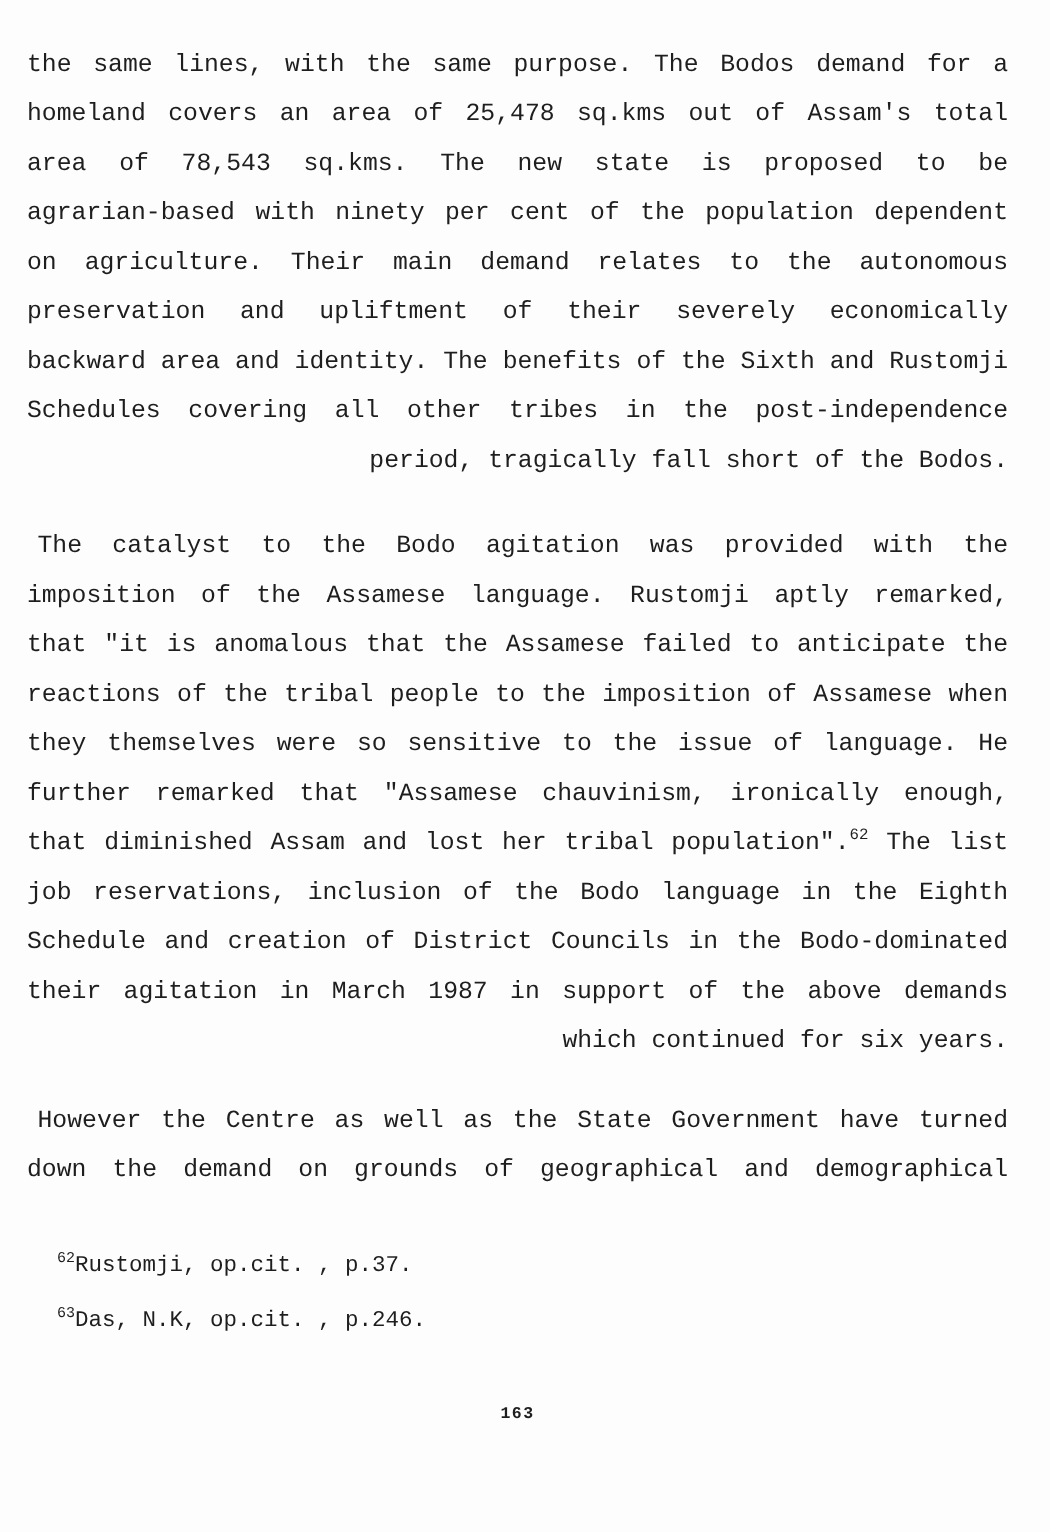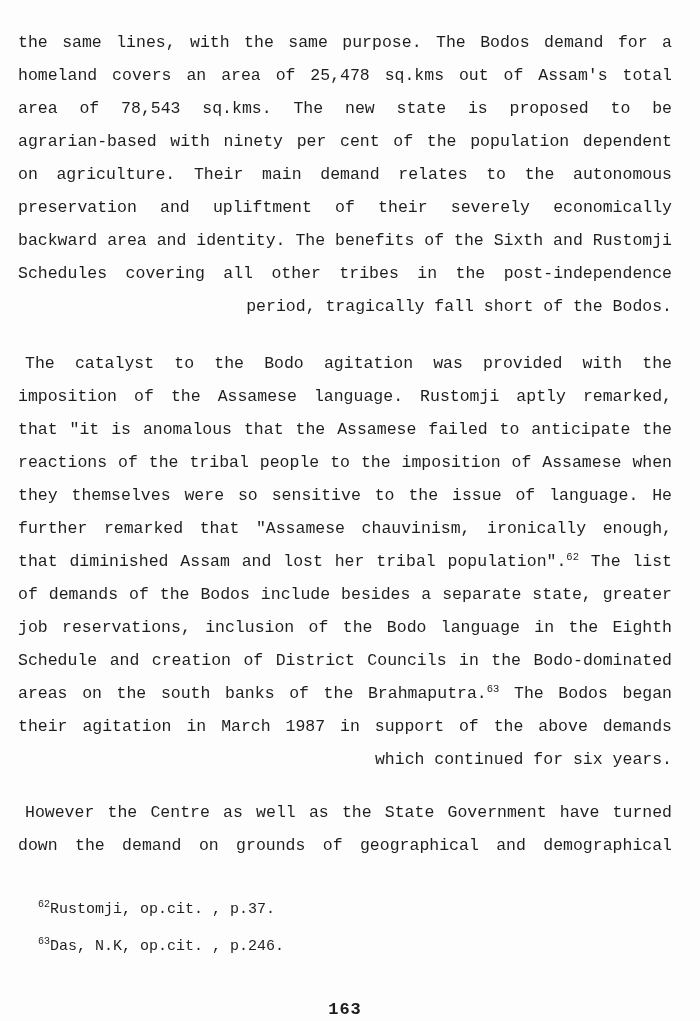--- a/index.html
+++ b/index.html
@@ -44,21 +44,21 @@
     font-size: 15px;
     line-height: 25px;
     margin-top: 12px;
   }
   .footnote sup { font-size: 10px; }
   .footnote b { font-weight: normal; }
   .page-number {
     margin-top: 38px;
     text-align: center;
     font-weight: bold;
-    font-size: 17px;
+    font-size: 11px;
     line-height: 25px;
     letter-spacing: 1px;
   }
 </style>
 </head>
 <body>
 
 <div class="page">
   <div id="paragraphs">
       <div class="para">
@@ -73,24 +73,22 @@
         <div class="line"><span>period, tragically fall short of the Bodos.</span></div>
       </div>
       <div class="para">
         <div class="line just indent"><span>The catalyst to the Bodo agitation was provided with the</span></div>
         <div class="line just"><span>imposition of the Assamese language. Rustomji aptly remarked,</span></div>
         <div class="line just"><span>that "it is anomalous that the Assamese failed to anticipate the</span></div>
         <div class="line just"><span>reactions of the tribal people to the imposition of Assamese when</span></div>
         <div class="line just"><span>they themselves were so sensitive to the issue of language. He</span></div>
         <div class="line just"><span>further remarked that "Assamese chauvinism, ironically enough,</span></div>
         <div class="line just"><span>that diminished Assam and lost her tribal population".</span><sup>62</sup><span> The list</span></div>
-        <div class="line just"><span>of demands of the Bodos include besides a separate state, greater</span></div>
         <div class="line just"><span>job reservations, inclusion of the Bodo language in the Eighth</span></div>
         <div class="line just"><span>Schedule and creation of District Councils in the Bodo-dominated</span></div>
-        <div class="line just"><span>areas on the south banks of the Brahmaputra.</span><sup>63</sup><span> The Bodos began</span></div>
         <div class="line just"><span>their agitation in March 1987 in support of the above demands</span></div>
         <div class="line"><span>which continued for six years.</span></div>
       </div>
       <div class="para">
         <div class="line just indent"><span>However the Centre as well as the State Government have turned</span></div>
         <div class="line just"><span>down the demand on grounds of geographical and demographical</span></div>
       </div>
     </div>
   <div id="footnotes" class="footnotes">
       <div class="footnote"><sup>62</sup><span>Rustomji, op.cit. , p.37.</span></div>

